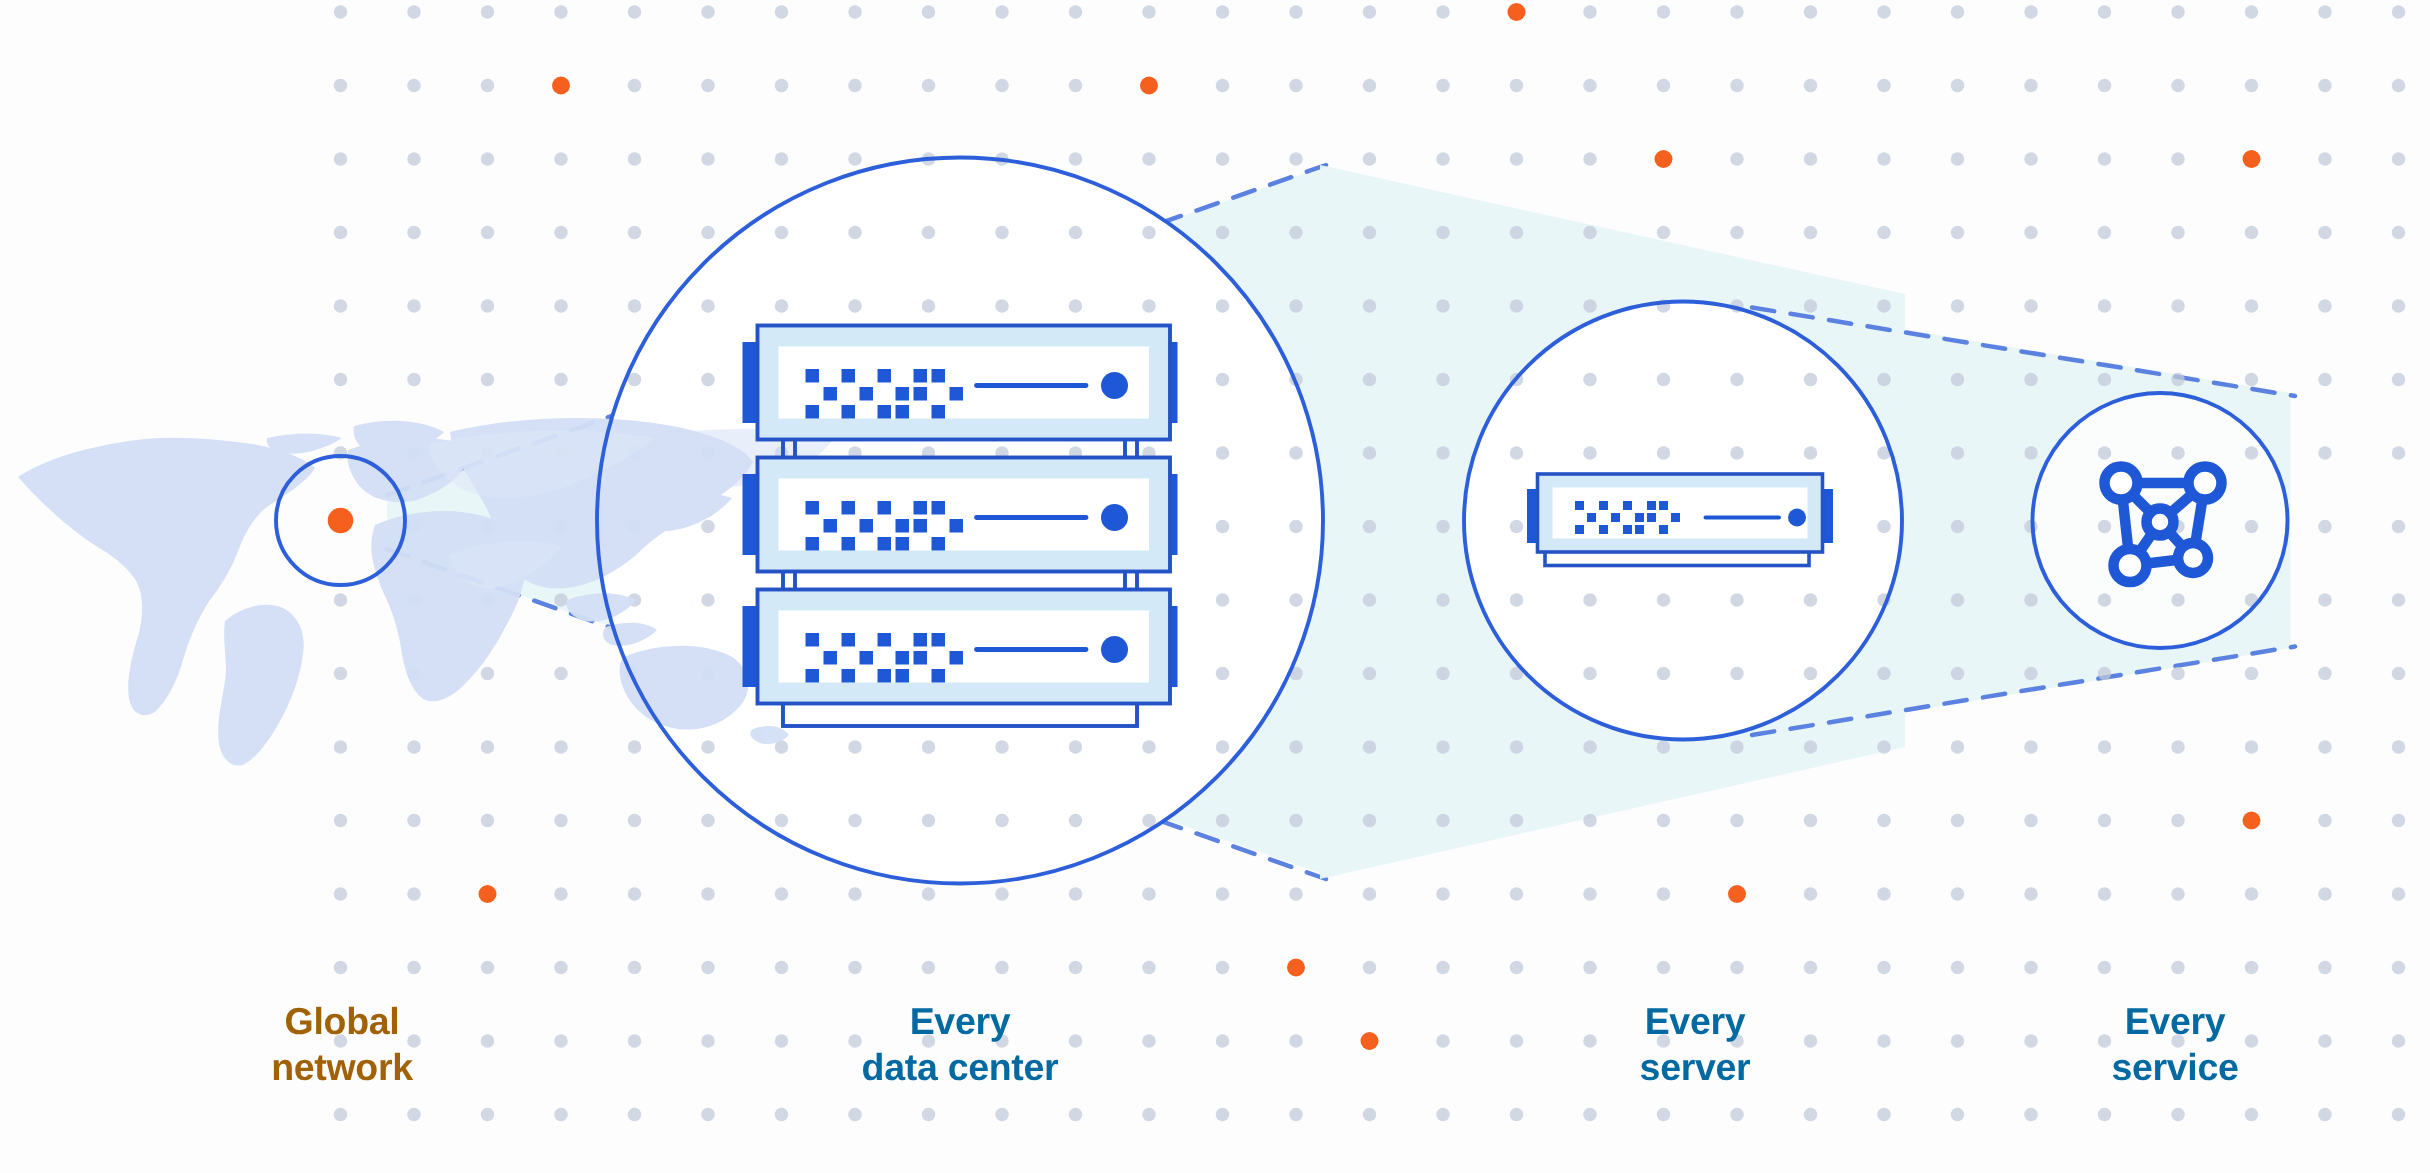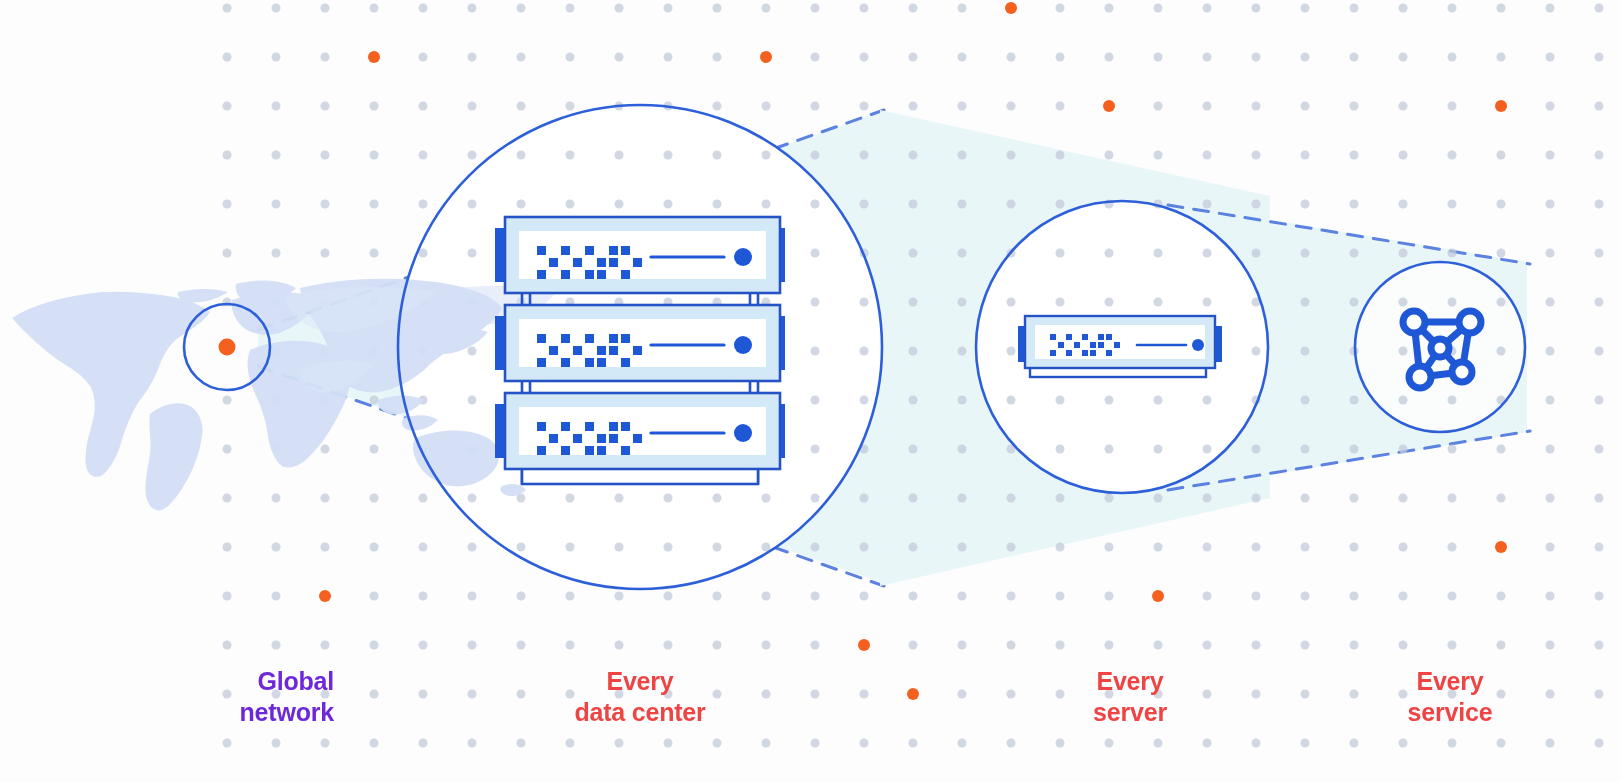--- a/index.html
+++ b/index.html
@@ -31,22 +31,22 @@
   .caption {
     position: absolute;
     text-align: center;
     font-size: 25px;
     line-height: 1.22;
     font-weight: 700;
     letter-spacing: -0.2px;
     white-space: pre-line;
     pointer-events: none;
   }
-  .caption.dark { color: #ef4444; }
-  .caption.accent { color: #6d28d9; text-align: right; }
+  .caption.dark { color: #0369a1; }
+  .caption.accent { color: #a16207; }
 
   #caption-global   { left: 122px;  top: 666px; width: 212px; }
   #caption-dc       { left: 534px;  top: 666px; width: 212px; }
   #caption-server   { left: 1024px; top: 666px; width: 212px; }
   #caption-service  { left: 1344px; top: 666px; width: 212px; }
 </style>
 </head>
 <body>
 
 <div id="stage">

